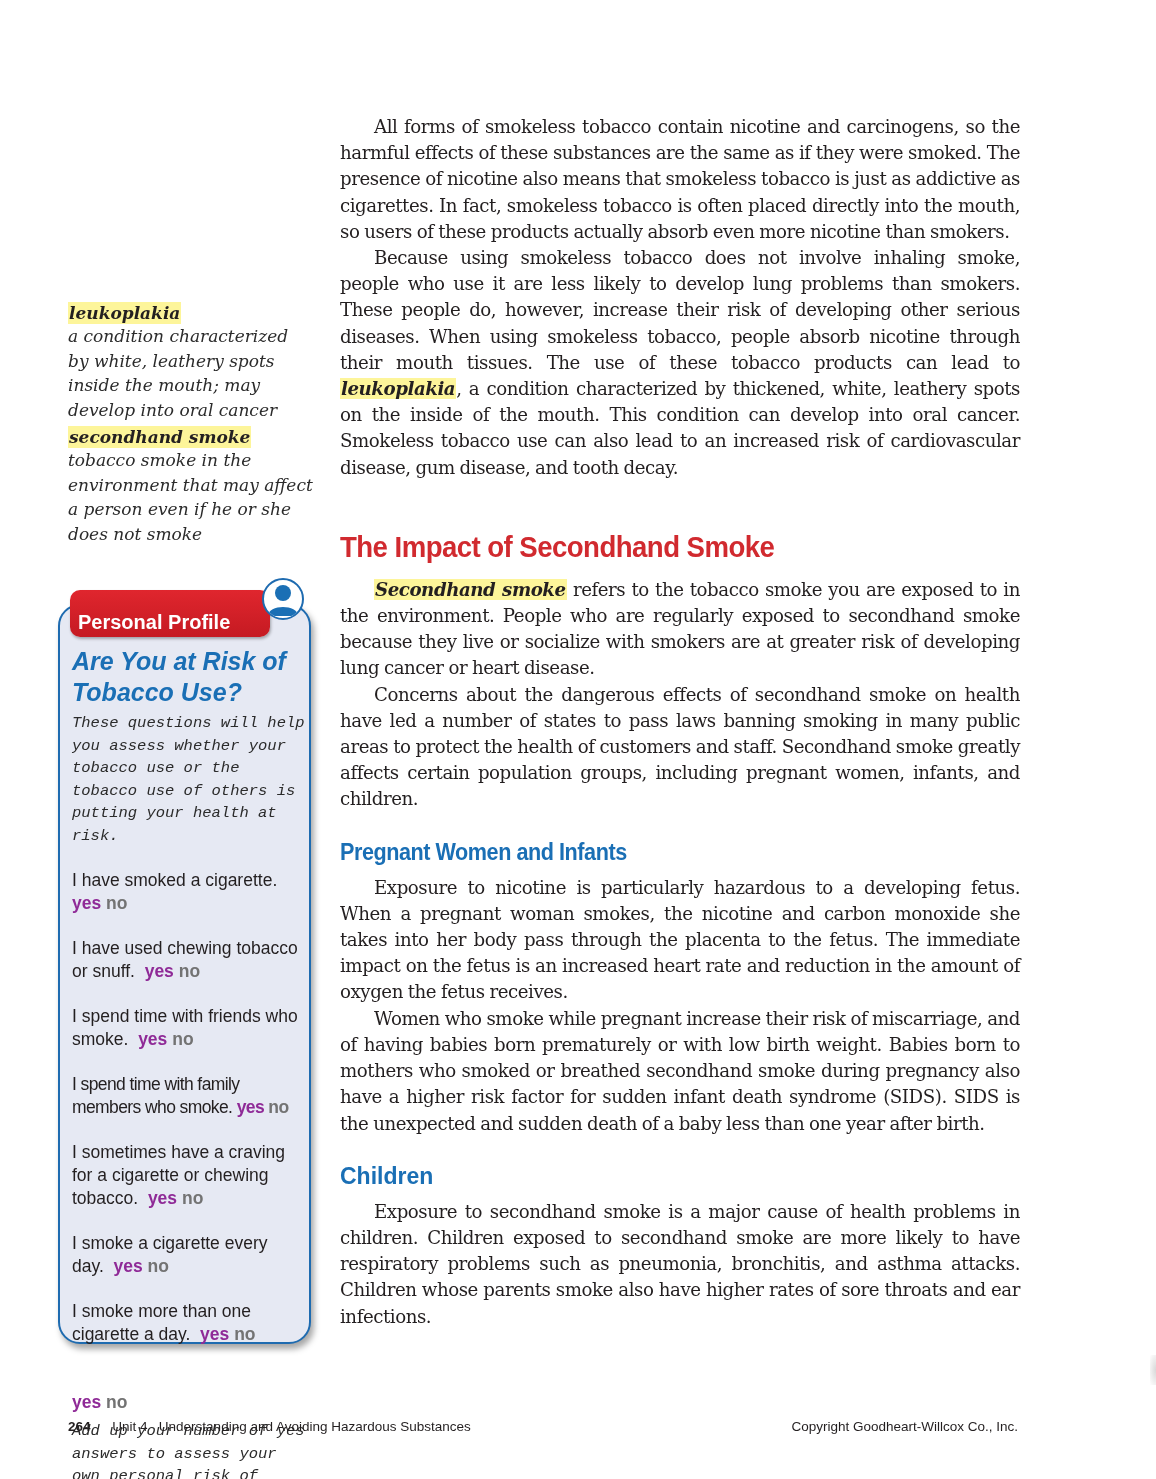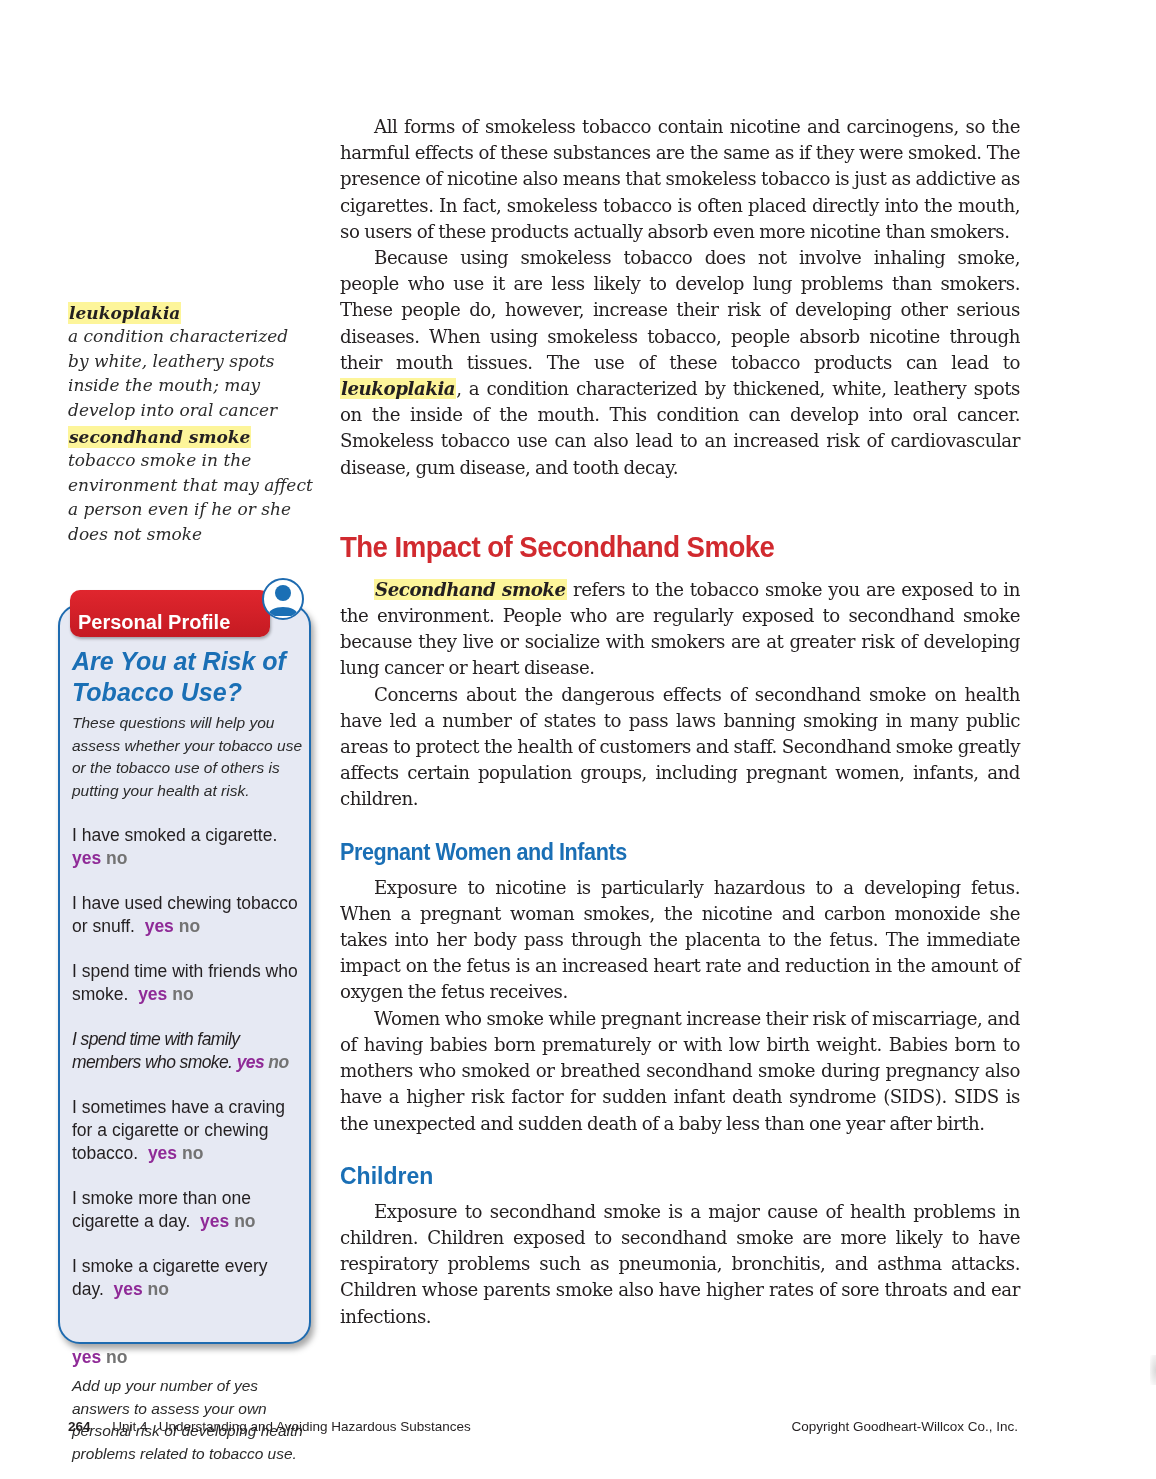--- a/index.html
+++ b/index.html
@@ -17,23 +17,23 @@
     background: #e6e9f3; border: 2px solid #1e6bb0; border-radius: 22px;
     box-shadow: 3px 5px 6px rgba(0,0,0,0.35); box-sizing: border-box; }
   .profile-badge { position: absolute; left: 12px; top: 0; height: 30px; padding: 17px 40px 0 8px;
     background: linear-gradient(#e0262e, #c51a22); border-radius: 10px; color: #fff;
     font-family: "Liberation Sans", sans-serif; font-weight: bold; font-size: 20px; line-height: 30px;
     box-shadow: 1px 2px 3px rgba(0,0,0,0.3); z-index: 2; }
   .profile-avatar { position: absolute; left: 204px; top: -12px; width: 42px; height: 42px; border-radius: 50%;
     background: #fff; border: 2px solid #1e6bb0; z-index: 3; overflow: hidden; box-sizing: border-box; }
   .profile-content { position: absolute; left: 12px; top: 40px; width: 236px; }
   .profile-title { font-family: "Liberation Sans", sans-serif; font-weight: bold; color: #1a6fb5; font-size: 25px; line-height: 31px; margin: 0 0 4px 0; font-style: italic; }
-  .profile-intro, .profile-outro { font-family: Liberation Sans, sans-serif; font-style: italic; font-size: 15.5px; line-height: 22.5px; color: #2b2b2b; }
+  .profile-intro, .profile-outro { font-family: Liberation Mono, monospace; font-style: italic; font-size: 15.5px; line-height: 22.5px; color: #2b2b2b; }
   .q { font-family: "Liberation Sans", sans-serif; font-size: 17.5px; line-height: 23px; color: #231f20; margin-top: 22px; }
-  .q.tight { letter-spacing: -0.6px; font-style: italic; }
+  .q.tight { letter-spacing: -0.6px; }
   .yes { color: #8f2a97; font-weight: bold; }
   .no { color: #737373; font-weight: bold; }
   .profile-outro { margin-top: 6px; }
 
   
   .main { position: absolute; left: 340px; top: 86px; width: 680px; font-family: "DejaVu Serif", serif; font-size: 18.2px; line-height: 26.2px; color: #231f20; margin-top: 28px; }
   .main p { margin: 0; text-indent: 34px; text-align: justify; letter-spacing: -0.45px; word-spacing: -0.5px; }
   .term { background: #fdf59a; font-weight: bold; font-style: italic; padding: 0 1px; }
   .h1 { font-family: "Liberation Sans", sans-serif; font-weight: bold; color: #d12a2f; font-size: 30px; line-height: 36px; margin: 48px 0 12px 0; letter-spacing: -0.6px; transform: scaleX(0.92); transform-origin: left; }
   .h2 { font-family: "Liberation Sans", sans-serif; font-weight: bold; color: #1a6fb5; font-size: 24px; line-height: 30px; margin: 24px 0 8px 0; letter-spacing: -0.5px; transform: scaleX(0.9); transform-origin: left; }
@@ -91,26 +91,26 @@
         <span>I spend time with family members who smoke.</span>
         <span class="yes">yes</span>
         <span class="no">no</span>
       </div>
       <div class="q">
         <span>I sometimes have a craving for a cigarette or chewing tobacco.</span>&nbsp;
         <span class="yes">yes</span>
         <span class="no">no</span>
       </div>
       <div class="q">
-        <span>I smoke more than one cigarette a day.</span>&nbsp;
+        <span>I smoke a cigarette every day.</span>&nbsp;
         <span class="yes">yes</span>
         <span class="no">no</span>
       </div>
       <div class="q">
-        <span>I smoke a cigarette every day.</span>&nbsp;
+        <span>I smoke more than one cigarette a day.</span>&nbsp;
         <span class="yes">yes</span>
         <span class="no">no</span>
       </div>
       <div class="q">
         <br>
         <span class="yes">yes</span>
         <span class="no">no</span>
       </div>
 
       <div class="profile-outro">Add up your number of yes answers to assess your own personal risk of developing health problems related to tobacco use.</div>

